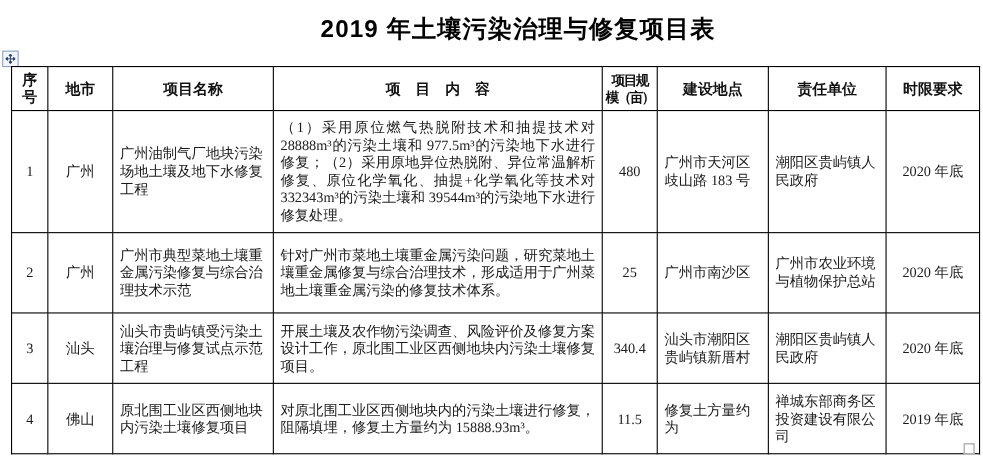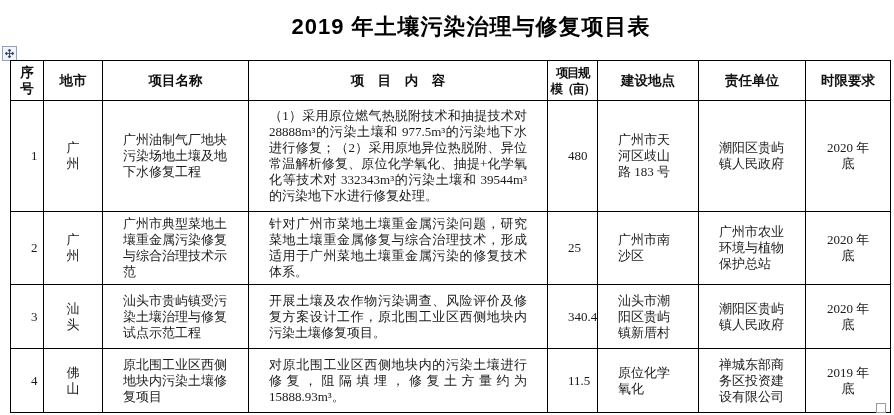--- a/index.html
+++ b/index.html
@@ -25,21 +25,21 @@
   }
   table.projects{
     position:absolute;left:10px;top:60px;width:880px;
     border-collapse:collapse;table-layout:fixed;
     background:#fff;
   }
   table.projects th, table.projects td{
     border:1px solid #000;
     vertical-align:middle;
     font-size:13px;line-height:16px;
-    padding:2px 20px;
+    padding:2px 6px;
     overflow:hidden;
   }
   table.projects th{
     font-family:"Liberation Sans","DejaVu Sans",sans-serif;
     font-weight:bold;font-size:13.5px;text-align:center;
     white-space:pre-line;padding:2px 1px;color:#111;
   }
   table.projects th.col-4{font-size:12.5px;letter-spacing:-1.5px;margin-left:29px;}
   thead tr{height:40px;}
   tbody tr:nth-child(1){height:111px;}
@@ -126,21 +126,21 @@
     <td class="c-location">汕头市潮阳区贵屿镇新厝村</td>
     <td class="c-unit">潮阳区贵屿镇人民政府</td>
     <td class="c-deadline">2020 年底</td>
   </tr>
         <tr>
     <td class="c-no">4</td>
     <td class="c-city">佛山</td>
     <td class="c-name">原北围工业区西侧地块内污染土壤修复项目</td>
     <td class="c-content">对原北围工业区西侧地块内的污染土壤进行修复，阻隔填埋，修复土方量约为 15888.93m³。</td>
     <td class="c-scale">11.5</td>
-    <td class="c-location">原位化学氧化</td>
+    <td class="c-location">修复土方量约为</td>
     <td class="c-unit">禅城东部商务区投资建设有限公司</td>
     <td class="c-deadline">2019 年底</td>
   </tr>
       </tbody>
   </table>
 
   <div class="resize-handle"></div>
 
 </div>
 

